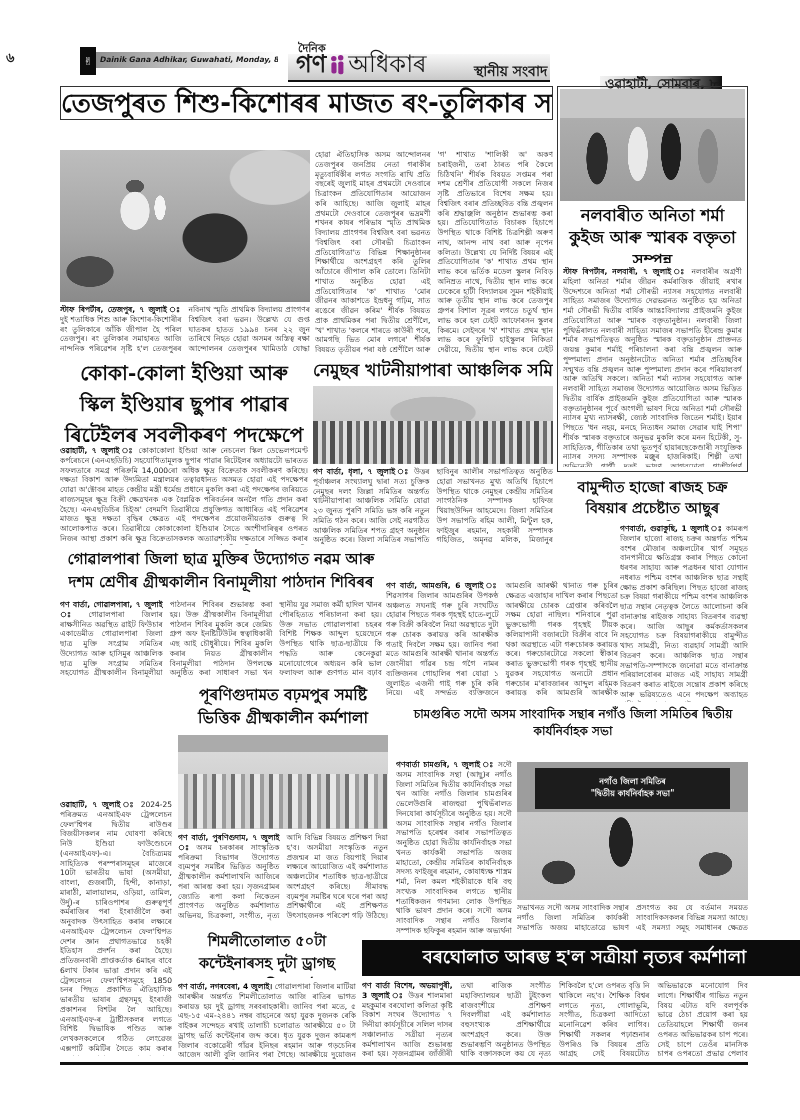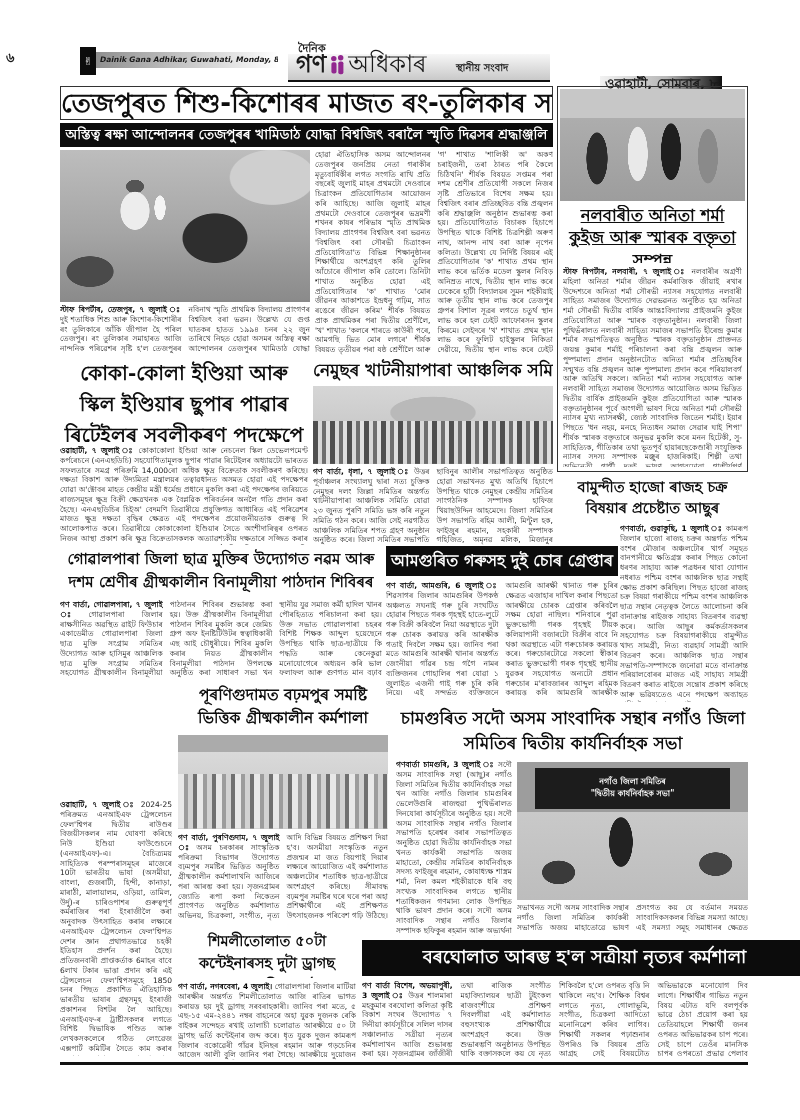--- a/index.html
+++ b/index.html
@@ -75,40 +75,39 @@
     <span style="margin:0 3px;display:inline-flex;">
       <svg width="16" height="24" viewBox="0 0 20 26" aria-hidden="true">
         <circle cx="6" cy="5" r="3.4" fill="#92278F"></circle>
         <rect x="3" y="9.5" width="6.4" height="14" rx="2.4" fill="#92278F"></rect>
         <circle cx="14.6" cy="4" r="3.4" fill="#92278F"></circle>
         <rect x="11.6" y="8.5" width="6.4" height="16" rx="2.4" fill="#92278F"></rect>
       </svg>
     </span>
     <span style="font-size:24px;font-weight:normal;">অধিকাৰ</span>
   </div>
-  <div class="abs" style="left:456px;top:60px;font-size:10px;font-weight:bold;white-space:nowrap;">স্থানীয় সংবাদ</div>
+  <div class="abs" style="left:474px;top:60px;font-size:14px;font-weight:bold;white-space:nowrap;">স্থানীয় সংবাদ</div>
 
   <div class="abs gradstrip-r" style="left:600px;top:52px;width:122px;height:31px;line-height:15px;
        font-size:13px;font-weight:bold;padding-left:5px;white-space:nowrap;overflow:hidden;margin-top:24px;">ওৱাহাটী, সোমবাৰ, ৮ জুলাই, ২০২৪</div>
 
   <div class="abs box hl" style="left:60px;top:86px;width:493px;height:34px;font-size:26px;line-height:32px;white-space:nowrap;">তেজপুৰত শিশু-কিশোৰৰ মাজত ৰং-তুলিকাৰ সমাহাৰ</div>
-  <div class="abs banner" style="left:60px;top:123px;width:493px;height:24px;font-size:13.5px;white-space:nowrap;">অস্তিত্ব ৰক্ষা আন্দোলনৰ তেজপুৰৰ খামিডাঠ যোদ্ধা বিশ্বজিৎ বৰালৈ স্মৃতি দিৱসৰ শ্ৰদ্ধাঞ্জলি</div>
 
   <div class="abs photo ph-classroom" style="left:60px;top:150px;width:250px;height:152px;"></div>
 
   <div class="abs body-text cols2" style="left:60px;top:305px;width:250px;height:52px;">
     <b class="dl">স্টাফ ৰিপৰ্টাৰ, তেজপুৰ, ৭ জুলাই ঃ</b>
     <span>দুই শতাধিক শিশু আৰু কিশোৰ-কিশোৰীৰ ৰং তুলিকাৰে আঁকি জীপাল হৈ পৰিল তেজপুৰ। ৰং তুলিকাৰ সমাহাৰত আজি নান্দনিক পৰিৱেশৰ সৃষ্টি হ'ল তেজপুৰৰ নবিনাথ স্মৃতি প্ৰাথমিক বিদ্যালয় প্ৰাংগণৰ বিশ্বজিৎ বৰা ভৱন। উল্লেখ্য যে গুপ্ত ঘাতকৰ হাতত ১৯৯৪ চনৰ ২২ জুন তাৰিখে নিহত হোৱা অসমৰ অস্তিত্ব ৰক্ষা আন্দোলনৰ তেজপুৰৰ খামিডাঠ যোদ্ধা বিশ্বজিৎ বৰাৰ ৩০ সংখ্যক মৃত্যুবাৰ্ষিকীৰ লগত সংগতি ৰাখি বিগত বছৰৰ দৰে এইবাৰো তেজপুৰ আৰ্ট চেণ্টাৰে আজি আয়োজন কৰে সদৌ অসম ভিত্তিত চিত্ৰাংকন প্ৰতিযোগিতা। ১৯৯৪ চনত গুপ্ত ঘাতকৰ হাতত নিহত</span>
   </div>
 
   <div class="abs body-text cols2" style="left:315px;top:150px;width:238px;height:207px;">হোৱা ঐতিহাসিক অসম আন্দোলনৰ তেজপুৰৰ জনপ্ৰিয় নেতা গৰাকীৰ মৃত্যুবাৰ্ষিকীৰ লগত সংগতি ৰাখি প্ৰতি বছৰেই জুলাই মাহৰ প্ৰথমটো দেওবাৰে চিত্ৰাংকন প্ৰতিযোগিতাৰ আয়োজন কৰি আহিছে। আজি জুলাই মাহৰ প্ৰথমটো দেওবাৰে তেজপুৰৰ ভদ্ৰমণী শখনৰ কাষৰ পৰিভাষ স্মৃতি প্ৰাথমিক বিদ্যালয় প্ৰাংগণৰ বিশ্বজিৎ বৰা ভৱনত 'বিশ্বজিৎ বৰা সৌৰভী চিত্ৰাংকন প্ৰতিযোগিতা'ত বিভিন্ন শিক্ষানুষ্ঠানৰ শিক্ষাৰ্থীয়ে অংশগ্ৰহণ কৰি তুলিৰ আঁচোৰে জীপাল কৰি তোলে। তিনিটা শাখাত অনুষ্ঠিত হোৱা এই প্ৰতিযোগিতাৰ 'ক' শাখাত 'মোৰ জীৱনৰ আকাশতে ইন্দ্ৰধনু গঢ়িম, সাত ৰঙেৰে জীৱন কৰিম' শীৰ্ষক বিষয়ত প্ৰাক প্ৰাথমিকৰ পৰা দ্বিতীয় শ্ৰেণীলৈ, 'খ' শাখাত 'কলৰে শাৰতে কাউৰী পৰে, আমগছি ভিত মোৰ লগৰে' শীৰ্ষক বিষয়ত তৃতীয়ৰ পৰা ষষ্ঠ শ্ৰেণীলৈ আৰু 'গ' শাখাত 'শালিকী অ' অকণ চৰাইজনী, তৰা ঠাৰত পৰি কৈলে চিঠিখনি' শীৰ্ষক বিষয়ত সপ্তমৰ পৰা দশম শ্ৰেণীৰ প্ৰতিযোগী সকলে নিজৰ সৃষ্টি প্ৰতিভাৰে বিশেষ সক্ষম হয়। বিশ্বজিৎ বৰাৰ প্ৰতিচ্ছবিত বন্তি প্ৰজ্বলন কৰি শ্ৰদ্ধাঞ্জলি অনুষ্ঠান শুভাৰম্ভ কৰা হয়। প্ৰতিযোগিতাত বিচাৰক হিচাপে উপস্থিত থাকে বিশিষ্ট চিত্ৰশিল্পী অৰুণ নাথ, আনন্দ নাথ বৰা আৰু নৃপেন কলিতা। উল্লেখ্য যে নিৰ্দিষ্ট বিষয়ৰ এই প্ৰতিযোগিতাৰ 'ক' শাখাত প্ৰথম স্থান লাভ কৰে ভৰ্তিক মডেল স্কুলৰ নিবিড় অনিম্ৰত নাথে, দ্বিতীয় স্থান লাভ কৰে ঢেকেৰে হাটী বিদ্যালয়ৰ সুমন শইকীয়াই আৰু তৃতীয় স্থান লাভ কৰে তেজপুৰ গ্ৰুপৰ বিশাল সূত্ৰৰ লগতে চতুৰ্থ স্থান লাভ কৰে হল ঢেইট আফোৰসন স্কুলৰ কিৰমে। সেইদৰে 'খ' শাখাত প্ৰথম স্থান লাভ কৰে ফুলিট হাইস্কুলৰ নিকিতা দেৱীয়ে, দ্বিতীয় স্থান লাভ কৰে ঢেইট যোচেফ কনভেন্ট বিদ্যালয়ৰ হানিকা টেমসাঁয়ে, তৃতীয় স্থান লাভ কৰে আৰ্মি পাব্লিক স্কুলৰ প্ৰজ্ঞা শইকীয়াই আৰু চতুৰ্থ স্থান লাভ কৰে জ্বলন্ত উজ্জ্বল বিদ্যালয়ৰ তুলিকা নাথে। উল্লেখ্য যে প্ৰতিযোগীৰ সংখ্যা আগৰ তুলনাত এইবাৰ যথেষ্ট বেছি দেখা যায়। প্ৰকাশ যে, অহা ২১-২২ জুলাইত স্থানীয় হাজৰাপাৰ শাসন পৰিষদৰ লগত বঁটা বিতৰণী সভা অনুষ্ঠিত হ'ব আৰু বিজয়ীসকলক সম্বৰ্ধনা জনোৱা হ'ব।</div>
 
   <div class="abs box" style="left:557px;top:86px;width:191px;height:386px;">
     <div class="photo ph-nalbari" style="position:absolute;left:2px;top:2px;width:185px;height:112px;"></div>
-    <div class="hl" style="position:absolute;left:3px;top:118px;width:183px;height:58px;font-size:16.5px;line-height:1.35;text-decoration:underline;">নলবাৰীত অনিতা শৰ্মা কুইজ আৰু স্মাৰক বক্তৃতা সম্পন্ন</div>
+    <div class="hl" style="position:absolute;left:3px;top:118px;width:183px;height:58px;font-size:16.5px;line-height:1.35;">নলবাৰীত অনিতা শৰ্মা কুইজ আৰু স্মাৰক বক্তৃতা সম্পন্ন</div>
     <div class="body-text" style="position:absolute;left:5px;top:180px;width:179px;height:200px;">
       <b class="dl">স্টাফ ৰিপৰ্টাৰ, নলবাৰী, ৭ জুলাই ঃ</b>
       <span>নলবাৰীৰ অগ্ৰণী মহিলা অনিতা শৰ্মাৰ জীৱন কৰ্মৰাজিক জীয়াই ৰখাৰ উদ্দেশ্যৰে অনিতা শৰ্মা সৌৰভী ন্যাসৰ সহযোগত নলবাৰী সাহিত্য সমাজৰ উদ্যোগত দেৱভৱনত অনুষ্ঠিত হয় অনিতা শৰ্মা সৌৰভী দ্বিতীয় বাৰ্ষিক আন্তঃবিদ্যালয় প্ৰাইজমনি কুইজ প্ৰতিযোগিতা আৰু স্মাৰক বক্তৃতানুষ্ঠান। নলবাৰী জিলা পুথিভঁৰালত নলবাৰী সাহিত্য সমাজৰ সভাপতি হীৰেন্দ্ৰ কুমাৰ শৰ্মাৰ সভাপতিত্বত অনুষ্ঠিত স্মাৰক বক্তৃতানুষ্ঠান প্ৰাক্তনত জয়ন্ত কুমাৰ শৰ্মাই পৰিচালনা কৰা বন্তি প্ৰজ্বলন আৰু পুষ্পমাল্য প্ৰদান অনুষ্ঠানটোত অনিতা শৰ্মাৰ প্ৰতিচ্ছবিৰ সন্মুখত বন্তি প্ৰজ্বলন আৰু পুষ্পমাল্য প্ৰদান কৰে পৰিয়ালবৰ্গ আৰু অতিথি সকলে। অনিতা শৰ্মা ন্যাসৰ সহযোগত আৰু নলবাৰী সাহিত্য সমাজৰ উদ্যোগত আয়োজিত অসম ভিত্তিত দ্বিতীয় বাৰ্ষিক প্ৰাইজমনি কুইজ প্ৰতিযোগিতা আৰু স্মাৰক বক্তৃতানুষ্ঠানৰ পূৰ্বে অংগলী ভাষণ দিয়ে অনিতা শৰ্মা সৌৰভী ন্যাসৰ মুখ্য ন্যাসৰক্ষী, জ্যেষ্ঠ সাংবাদিক জিতেন শৰ্মাই। ইয়াৰ পিছতে 'ধন নহয়, মনহে নিত্যধন সমাজ সেৱাৰ ঘাই শিপা' শীৰ্ষক স্মাৰক বক্তৃতাৰে অনুভৱ মুকলি কৰে মনন হিটেকী, সু-সাহিত্যিক, গীতিকাৰ তথা ভূতপূৰ্ব হায়াৰছেকেণ্ডাৰী সংযুক্তিক ন্যাসৰ সদস্য সম্পাদক মঞ্জুৰ হাজৰিকাই। শিল্পী তথা অভিনেত্ৰী গাৰ্গী দত্তই ভাষণ আগবঢ়োৱা গাম্ভীৰ্যপূৰ্ণ অনুষ্ঠানটোত কুইজ প্ৰতিযোগিতাখনি উছোগন কৰে বিশিষ্ট সাংবাদিক তথা 'অসমীয়া খবৰ'ৰ কাৰ্যবাহী সম্পাদক বিশ্বজিৎ দাসে। স্মাৰক বক্তৃতানুষ্ঠানৰ লগতে অনুষ্ঠিত হয় অনিতা শৰ্মা সৌৰভী অসমভিত্তিক কুইজ প্ৰতিযোগিতা। ৪২টি দলে অংশ গ্ৰহণ কৰা প্ৰতিযোগিতাখনি পৰিচালনা কৰে বিশিষ্ট পৰিচালক দীপাংকৰ কৌশিকে। নলবাৰী সাহিত্য সমাজৰ সম্পাদক মনোজজ্যোতি শৰ্মাই আঁত ধৰা আৰু দীপাংকৰ কৌশিকে পৰিচালনা কৰা কুইজ প্ৰতিযোগিতাৰ অন্তত পুৰস্কাৰ সমূহ বিতৰণ কৰা হয়। বঁটা প্ৰদান অনুষ্ঠানত 'অসম টাইম'ৰ মুখ্য সম্পাদক এম মহিবুৰ ৰহমান, বিশিষ্ট কবি-বক্তা নৃপেন শৰ্মা আদি উপস্থিত থাকে। এই প্ৰতিযোগিতাত মনিষিটি বুঢ়াৰে প্ৰথম শ্ৰেষ্ঠ দল হিচাপে নিৰ্বাচিত হোৱাৰ লগতে হিয়াভূতিক শৰ্মা আৰু ভনত ৰাজখোৱে দ্বিতীয় শ্ৰেষ্ঠ দলৰ সন্মান বুটলিবলৈ সক্ষম হয়। ইয়াতে তৃতীয় শ্ৰেষ্ঠ দলৰ সন্মান অৰ্জন কৰে বিকাশ বৰ্মন আৰু সুৰয আহমেদে।</span>
     </div>
   </div>
 
   <div class="abs hl" style="left:60px;top:358px;width:248px;height:84px;font-size:20px;line-height:1.55;">কোকা-কোলা ইণ্ডিয়া আৰু স্কিল ইণ্ডিয়াৰ ছুপাৰ পাৱাৰ ৰিটেইলৰ সবলীকৰণ পদক্ষেপে</div>
   <div class="abs body-text" style="left:60px;top:446px;width:248px;height:99px;">
     <b class="dl">ওৱাহাটী, ৭ জুলাই ঃ</b>
     <span>কোকাকোলা ইণ্ডিয়া আৰু নেচনেল স্কিল ডেভেলপমেণ্ট কৰ্পৰেচনে (এনএছডিচি) সহযোগিতামূলক ছুপাৰ পাৱাৰ ৰিটেইলৰ অধ্যায়টো ভাৰতত সফলতাৰে সমগ্ৰ পৰিক্ৰমি 14,000ৰো অধিক ক্ষুদ্ৰ বিক্ৰেতাক সবলীকৰণ কৰিছে। দক্ষতা বিকাশ আৰু উদ্যমিতা মন্ত্ৰালয়ৰ তত্বাৱধানত অসমত হোৱা এই পদক্ষেপৰ যোৱা অ'ক্টোবৰ মাহত কেন্দ্ৰীয় মন্ত্ৰী ধৰ্মেন্দ্ৰ প্ৰধানে মুকলি কৰা এই পদক্ষেপৰ জৰিয়তে ৰাজ্যসমূহৰ ক্ষুদ্ৰ বিক্ৰী ক্ষেত্ৰখনক এক বৈপ্লৱিক পৰিবৰ্তনৰ অনলৈ গতি প্ৰদান কৰা হৈছে। এনএছডিচিৰ চিইঅ' বেদমণি তিৱাৰীয়ে প্ৰযুক্তিগত আধাৰিত এই পৰিৱেশৰ মাজত ক্ষুদ্ৰ দক্ষতা বৃদ্ধিৰ ক্ষেত্ৰত এই পদক্ষেপৰ প্ৰয়োজনীয়তাক গুৰুত্ব দি আলোকপাত কৰে। তিৱাৰীয়ে কোকাকোলা ইণ্ডিয়াৰ সৈতে অংশীদাৰিত্বৰ ওপৰত নিজৰ আস্থা প্ৰকাশ কৰি ক্ষুদ্ৰ বিক্ৰেতাসকলক অত্যাৱশ্যকীয় দক্ষতাৰে সজ্জিত কৰাৰ সম্ভাৱনাৰ ওপৰত গুৰুত্ব আৰোপ কৰে, যাৰ ফলত অৰ্থনৈতিক বিকাশৰ সম্ভাৱনা বৃদ্ধি পাইছে। কোকাকোলা ইণ্ডিয়া এণ্ড চাউথৱেষ্ট এছিয়াৰ মানৱ সম্পদ বিভাগৰ উপাধ্যক্ষ আইৰিন টানে ক্ষুদ্ৰ বিক্ৰেতাসকলৰ বাবে এক সক্ষম পৰিবেশ গঢ়ি তুলিবলৈ এই পদক্ষেপৰ প্ৰতিশ্ৰুতিৰ ওপৰত গুৰুত্ব আৰোপ কৰে।</span>
@@ -126,41 +125,40 @@
     <b class="dl">গণবাৰ্তা, গুৱাকুছি, 1 জুলাই ঃ</b>
     <span>কামৰূপ জিলাৰ হাজো ৰাজহ চক্ৰৰ অন্তৰ্গত পশ্চিম বংশৰ মৌজাৰ অঞ্চলটোৰ খাৰ্গ সমূহত বানপানীয়ে ক্ষতিগ্ৰস্ত কৰাৰ পিছত কোনো ধৰণৰ সাহায্য আৰু পত্ৰধনৰ থাবা যোগান নধৰাত পশ্চিম বংশৰ আঞ্চলিক ছাত্ৰ সন্থাই ক্ষোভ প্ৰকাশ কৰিছিল। পিছত হাজো ৰাজহ চক্ৰ বিষয়া গৰাকীয়ে পশ্চিম বংশৰ আঞ্চলিক ছাত্ৰ সন্থাৰ নেতৃত্বক লৈতে আলোচনা কৰি বানাক্ৰান্ত ৰাইজক সাহায্য বিতৰণৰ ব্যৱস্থা কৰে। আজি আছুৰ কৰ্মকৰ্তাসকলৰ সহযোগত চক্ৰ বিষয়াগৰাকীয়ে বামুন্দীত খাদ্য সামগ্ৰী, নিত্য ব্যৱহাৰ্য সামগ্ৰী আদি বিতৰণ কৰে। আঞ্চলিক ছাত্ৰ সন্থাৰ সভাপতি-সম্পাদকে জনোৱা মতে বানাক্ৰান্ত পৰিয়ালবোৰৰ মাজত এই সাহায্য সামগ্ৰী বিতৰণ কৰাত ৰাইজে সন্তোষ প্ৰকাশ কৰিছে আৰু ভৱিষ্যতেও এনে পদক্ষেপ অব্যাহত ৰাখিবলৈ আহ্বান জনাইছে।</span>
   </div>
 
   <div class="abs hl" style="left:60px;top:548px;width:322px;height:48px;font-size:15px;line-height:1.55;">গোৱালপাৰা জিলা ছাত্ৰ মুক্তিৰ উদ্যোগত নৱম আৰু দশম শ্ৰেণীৰ গ্ৰীষ্মকালীন বিনামূলীয়া পাঠদান শিবিৰৰ শুভাৰম্ভ</div>
   <div class="abs body-text cols3" style="left:60px;top:600px;width:322px;height:84px;">
     <b class="dl">গণ বাৰ্তা, গোৱালপাৰা, ৭ জুলাই ঃ</b>
     <span>গোৱালপাৰা জিলাৰ ৰাক্ষসীনিত অৱস্থিত ৱাইট ফিউচাৰ একাডেমীত গোৱালপাৰা জিলা ছাত্ৰ মুক্তি সংগ্ৰাম সমিতিৰ উদ্যোগত আৰু হাসিমুৰ আঞ্চলিক ছাত্ৰ মুক্তি সংগ্ৰাম সমিতিৰ সহযোগত গ্ৰীষ্মকালীন বিনামূলীয়া পাঠদানৰ শিবিৰৰ শুভাৰম্ভ কৰা হয়। উক্ত গ্ৰীষ্মকালীন বিনামূলীয়া পাঠদান শিবিৰ মুকলি কৰে জেমিচ গ্ৰুপ অফ ইনষ্টিটিউটৰ স্বত্বাধিকাৰী এছ আই চৌধুৰীয়ে। শিবিৰ মুকলি কৰাৰ নিয়ত গ্ৰীষ্মকালীন বিনামূলীয়া পাঠদান উপলক্ষে অনুষ্ঠিত কৰা সাধাৰণ সভা খন স্থানীয় যুৱ সমাজ কৰ্মী হাদিল খানৰ পৌৰহিত্যত পৰিচালনা কৰা হয়। উক্ত সভাত গোৱালপাৰা চহৰৰ বিশিষ্ট শিক্ষক আব্দুল হয়েছেনে উপস্থিত থাকি ছাত্ৰ-ছাত্ৰীয়ে কি পদ্ধতি আৰু কেনেকুৱা মনোযোগেৰে অধ্যয়ন কৰি ভাল ফলাফল আৰু গুণগত মান বঢ়াব পাৰি সেই বিষয়ে পৰামৰ্শ আগবঢ়ায়। উক্ত সভাত গোৱালপাৰা জিলা আদালতৰ অধিবক্তা দেৱেন মফিজুৰ ৰহমান বণি ভাৰতীয়া উপস্থিত থাকি শিক্ষাৰ ওপৰত আলোকপাত কৰে। লগতে উপস্থিত থাকে গোৱালপাৰা জিলা আদালতৰ অধিবক্তা আলী আকবৰ, উক্ত একাডেমীৰ পৰিচালনা সমিতিৰ সভাপতি/ সম্পাদক উপস্থিত থাকি ছাত্ৰ-ছাত্ৰীৰ অধ্যয়নৰ লাভালাভ সম্পৰ্কে কিছু আলোকপাত কৰে। অনুষ্ঠানত উপস্থিত থাকে গোৱালপাৰা জিলা ছাত্ৰ মুক্তি সংগ্ৰাম সমিতিৰ সভাপতি জাকিৰ হুছেইনো।</span>
   </div>
 
-  <div class="abs banner" style="left:386px;top:546px;width:232px;height:30px;font-size:16px;white-space:nowrap;">আমগুৰিত গৰুসহ দুই চোৰ গ্ৰেপ্তাৰ</div>
   <div class="abs body-text cols2" style="left:386px;top:581px;width:232px;height:121px;">
     <b class="dl">গণ বাৰ্তা, আমগুৰি, 6 জুলাই ঃ</b>
     <span>শিৱসাগৰ জিলাৰ আমগুৰিৰ উপকণ্ঠ অঞ্চলত সঘনাই গৰু চুৰি সংঘটিত হোৱাৰ পিছতে গৰক গৃহস্থই হাতে-লুটে গৰু বিক্ৰী কৰিবলৈ নিয়া অৱস্থাতে দুটা গৰু চোৰক কৰায়ত্ত কৰি আৰক্ষীক গতাই দিবলৈ সক্ষম হয়। জানিব পৰা মতে আমগুৰি আৰক্ষী থানাৰ অন্তৰ্গত জেংনীয়া গাঁৱৰ চন্দ্ৰ গগৈ নামৰ ব্যক্তিজনৰ গোহালিৰ পৰা যোৱা ১ জুলাইত এজনী গাই গৰু চুৰি কৰি নিয়ে। এই সন্দৰ্ভত ব্যক্তিজনে আমগুৰি আৰক্ষী থানাত গৰু চুৰিৰ ক্ষেত্ৰত এজাহাৰ দাখিল কৰাৰ পিছতো আৰক্ষীয়ে চোৰক গ্ৰেপ্তাৰ কৰিবলৈ সক্ষম হোৱা নাছিল। শনিবাৰে পুৱা ভুক্তভোগী গৰক গৃহস্থই টীয়ক কলিয়াপানী বজাৰটো বিক্ৰীৰ বাবে নি থকা অৱস্থাতে এটা গৰুচোৰক কৰায়ত্ত কৰে। গৰুচোৰটোৱে সকলো স্বীকাৰ কৰাত ভুক্তভোগী গৰক গৃহস্থই স্থানীয় যুৱকৰ সহযোগত অন্যটো প্ৰধান গৰুচোৰ ম'ৰাবজাৰৰ আব্দুল ৰহিমক কৰায়ত্ত কৰি আমগুৰি আৰক্ষীক চমজাই দিয়ে। জানিব পৰা মতে ম'ৰাবজাৰৰ আব্দুল ৰহিমে টীয়ক কলিয়াপানীৰ মালিক খনক হাজাৰ টকাত বিক্ৰী কৰিছিল। উক্ত ঘটনা সন্দৰ্ভত আৰক্ষীয়ে অন্য তিনিজন ব্যক্তিক আটক কৰিছিল যদিও সোধা-পোছাৰ অন্তত মুকলি কৰি দিয়ে। উল্লেখ্য যে আমগুৰি আৰক্ষীৰ দুৰ্বলতাৰ সুযোগ গ্ৰহণ কৰি চামগুৰি, জেংনীয়া, পুলিবৰ অঞ্চলত সঘনাই গৰু চুৰি সংঘটিত হৈ আহিছে। আজি আৰক্ষীয়ে ১৩/২৪ নম্বৰ ৩০৩ বি এম এসন অধীনত গোচৰ ৰুজু কৰি গৰুচোৰ টীয়ক কলিয়াপানীৰ মালিক খন আৰু ম'ৰাবজাৰৰ আব্দুল ৰহিমক ন্যায়িক জিম্মালৈ প্ৰেৰণ কৰিছে।</span>
   </div>
 
   <div class="abs body-text" style="left:60px;top:800px;width:112px;height:256px;">
     <b class="dl">ওৱাহাটি, ৭ জুলাই ঃ</b>
     <span>2024-25 পৰিক্ৰমত এনআইএফ ট্ৰেন্সলেচন ফেল'শ্বিপৰ দ্বিতীয় ৰাউণ্ডৰ বিজয়ীসকলৰ নাম ঘোষণা কৰিছে নিউ ইণ্ডিয়া ফাউণ্ডেচনে (এনআইএফ)-এ। বৈচিত্ৰ্যময় সাহিত্যিক পৰম্পৰাসমূহৰ মাজেৰে 10টা ভাৰতীয় ভাষা (অসমীয়া, বাংলা, গুজৰাটী, হিন্দী, কানাড়া, মাৰাঠী, মালায়ালম, ওড়িয়া, তামিল, উৰ্দু)-ৰ চাৰিওপাশৰ গুৰুত্বপূৰ্ণ কৰ্মৰাজিৰ পৰা ইংৰাজীলৈ কৰা অনুবাদক উৎসাহিত কৰাৰ লক্ষ্যৰে এনআইএফ ট্ৰেন্সলেচন ফেল'শ্বিপত দেশৰ জ্ঞান প্ৰথাগতভাৱে চহকী ইতিহাস প্ৰদৰ্শন কৰা হৈছে। প্ৰতিজনবাৰী প্ৰাপ্তকৰ্তাক 6মাহৰ বাবে 6লাখ টকাৰ ভাত্তা প্ৰদান কৰি এই ট্ৰেন্সলেচন ফেল'শ্বিপসমূহে 1850 চনৰ পিছত প্ৰকাশিত ঐতিহাসিক ভাৰতীয় ভাষাৰ গ্ৰন্থসমূহ ইংৰাজী প্ৰকাশনৰ বিশটৰ লৈ আহিছে। এনআইএফ-ৰ ট্ৰাষ্টীসকলৰ লগতে বিশিষ্ট দ্বিভাষিক পণ্ডিত আৰু লেখকসকলেৰে গঠিত লেংৱেজ এক্সপাৰ্ট কমিটিৰ সৈতে কাম কৰাৰ সুযোগ প্ৰদানৰ সমান্তৰালভাৱে সম্পাদনা আৰু আৰ্থিক সমৰ্থনও আগবঢ়োৱা হয়।</span>
   </div>
 
   <div class="abs hl" style="left:178px;top:684px;width:210px;height:48px;font-size:15.5px;line-height:1.5;">পূৰণিগুদামত বঢ়মপুৰ সমষ্টি ভিত্তিক গ্ৰীষ্মকালীন কৰ্মশালা আৰম্ভ</div>
   <div class="abs photo ph-stage" style="left:178px;top:735px;width:210px;height:94px;"></div>
   <div class="abs body-text cols2" style="left:178px;top:833px;width:210px;height:96px;">
     <b class="dl">গণ বাৰ্তা, পুৰণিগুদাম, ৭ জুলাই ঃ</b>
     <span>অসম চৰকাৰৰ সাংস্কৃতিক পৰিক্ৰমা বিভাগৰ উদ্যোগত বঢ়মপুৰ সমষ্টিৰ ভিত্তিত অনুষ্ঠিত গ্ৰীষ্মকালীন কৰ্মশালাখনি আজিৰে পৰা আৰম্ভ কৰা হয়। সৃজনগ্ৰামৰ জ্যোতি ৰূপা কলা নিকেতন প্ৰাংগণত অনুষ্ঠিত কৰ্মশালাত অভিনয়, চিত্ৰকলা, সংগীত, নৃত্য আদি বিভিন্ন বিষয়ত প্ৰশিক্ষণ দিয়া হ'ব। অসমীয়া সংস্কৃতিক নতুন প্ৰজন্মৰ মা জত বিয়পাই দিয়াৰ লক্ষ্যৰে আয়োজিত এই কৰ্মশালাত অঞ্চলটোৰ শতাধিক ছাত্ৰ-ছাত্ৰীয়ে অংশগ্ৰহণ কৰিছে। সীমাবদ্ধ বঢ়মপুৰ সমষ্টিৰ ঘৰে ঘৰে পৰা অহা প্ৰশিক্ষাৰ্থীৰে এই প্ৰশিক্ষণত উৎসাহজনক পৰিবেশ গঢ়ি উঠিছে। পৰৱৰ্তী সময়ত বাণ্ডৱী ৰূপক আৰু পৰিৱেশ্য কলাৰ বিভিন্ন দিশত প্ৰশিক্ষণ আগবঢ়োৱা হ'ব বুলি উদ্যোক্তাসকলে জানিবলৈ দিয়ে।</span>
   </div>
 
-  <div class="abs hl" style="left:398px;top:706px;width:350px;height:50px;font-size:17px;line-height:1.45;">চামগুৰিত সদৌ অসম সাংবাদিক সন্থাৰ নগাঁও জিলা সমিতিৰ দ্বিতীয় কাৰ্যনিৰ্বাহক সভা</div>
+  <div class="abs hl" style="left:398px;top:706px;width:350px;height:50px;font-size:12px;line-height:1.45;">চামগুৰিত সদৌ অসম সাংবাদিক সন্থাৰ নগাঁও জিলা সমিতিৰ দ্বিতীয় কাৰ্যনিৰ্বাহক সভা</div>
   <div class="abs body-text" style="left:396px;top:760px;width:116px;height:176px;">
-    <b class="dl">গণবাৰ্তা চামগুৰি, 3 জুলাই ঃ</b>
+    <b class="dl">গণবাৰ্তা চামগুৰি, ৭ জুলাই ঃ</b>
     <span>সদৌ অসম সাংবাদিক সন্থা (আছু)ৰ নগাঁও জিলা সমিতিৰ দ্বিতীয় কাৰ্যনিৰ্বাহক সভা খন আজি নগাঁও জিলাৰ চামগুৰিৰ ভেলেউগুৰি ৰাজহুৱা পুথিভঁৰালত দিনযোৰা কাৰ্যসূচীৰে অনুষ্ঠিত হয়। সদৌ অসম সাংবাদিক সন্থাৰ নগাঁও জিলাৰ সভাপতি হৰেশ্বৰ বৰাৰ সভাপতিত্বত অনুষ্ঠিত হোৱা দ্বিতীয় কাৰ্যনিৰ্বাহক সভা খনত কাৰ্যকৰী সভাপতি অজয় মাহাতো, কেন্দ্ৰীয় সমিতিৰ কাৰ্যনিৰ্বাহক সদস্য ফাইজুৰ ৰহমান, কোষাধ্যক্ষ শাস্ত্ৰম শৰ্মা, নিল কমল শইকীয়াকে ধৰি বহু সংখ্যক সাংবাদিকৰ লগতে স্থানীয় শতাধিকজন গণমান্য লোক উপস্থিত থাকি ভাষণ প্ৰদান কৰে। সদৌ অসম সাংবাদিক সন্থাৰ নগাঁও জিলাৰ সম্পাদক ছফিকুৰ ৰহমান আৰু অভ্যৰ্থনা সমিতিৰ সদস্য প্ৰদীপ বৰাই আঁতধৰা সভাখনত সাংবাদিকসকলৰ বিভিন্ন সমস্যা সম্পৰ্কত আলোচনা কৰা হয়। উক্ত</span>
   </div>
   <div class="abs photo ph-meeting" style="left:517px;top:762px;width:231px;height:138px;">
     <div class="photo-banner">
       <span>নগাঁও জিলা সমিতিৰ</span>
       <span>"দ্বিতীয় কাৰ্যনিৰ্বাহক সভা"</span>
     </div>
   </div>
   <div class="abs body-text cols2" style="left:517px;top:903px;width:231px;height:36px;">সভাখনত সদৌ অসম সাংবাদিক সন্থাৰ নগাঁও জিলা সমিতিৰ কাৰ্যকৰী সভাপতি অজয় মাহাতোৱে ভাষণ প্ৰসংগত কয় যে বৰ্তমান সময়ত সাংবাদিকসকলৰ বিভিন্ন সমস্যা আছে। এই সমস্যা সমূহ সমাধানৰ ক্ষেত্ৰত চৰকাৰে পদক্ষেপ গ্ৰহণ কৰিব লাগে বুলি উল্লেখ কৰে। সভাখনত জ্যোতিষ শৰ্মাই বিশিষ্ট সেৱাৰ বাবে বিশিষ্ট ব্যক্তি দেৱনাথ বৰা, ঋতুৰাজ আদিক পেপাৰ ৰিলিজসহ সম্বৰ্ধনা জনোৱা হয়।</div>
 

